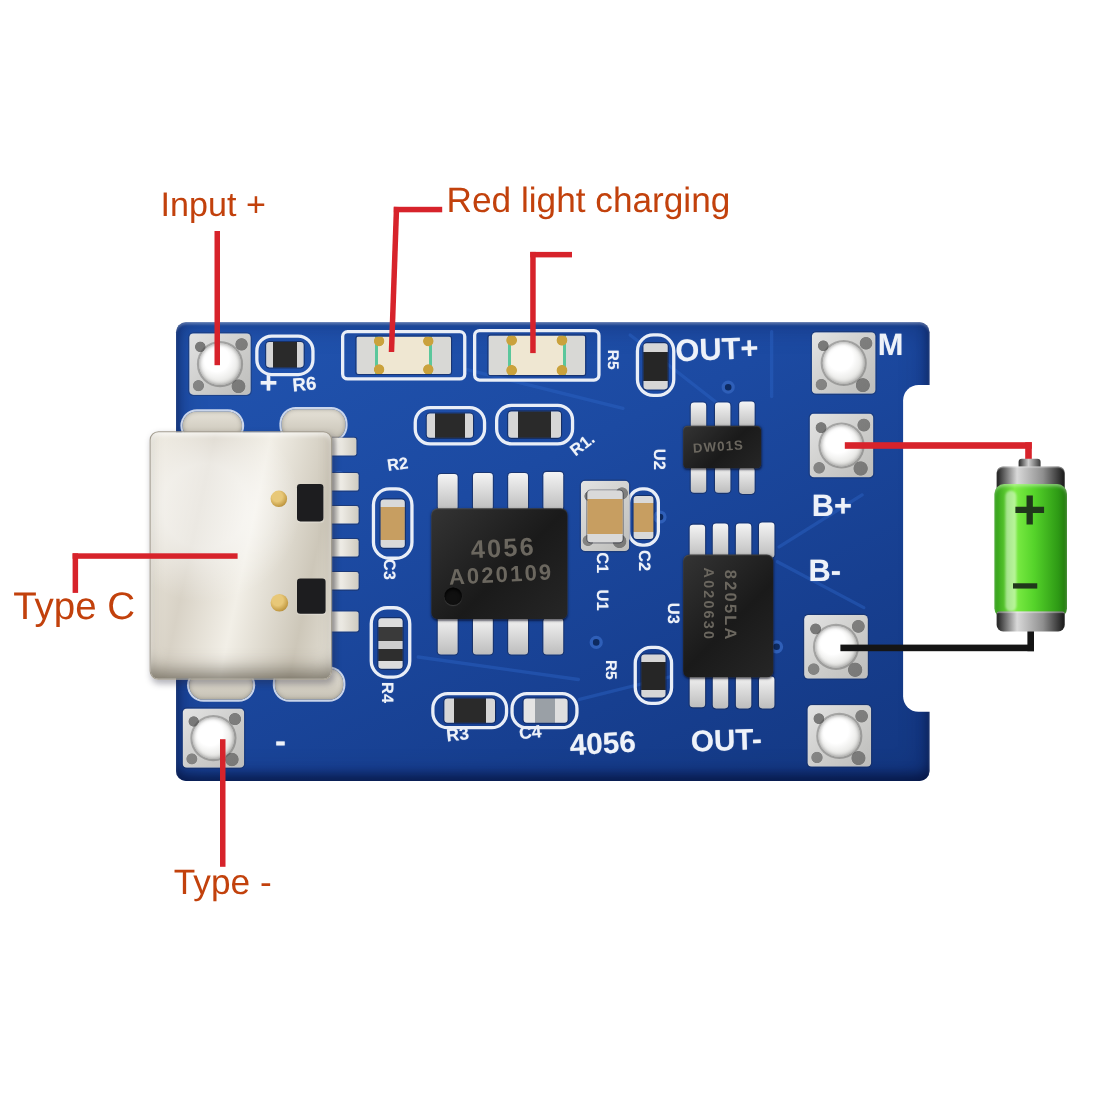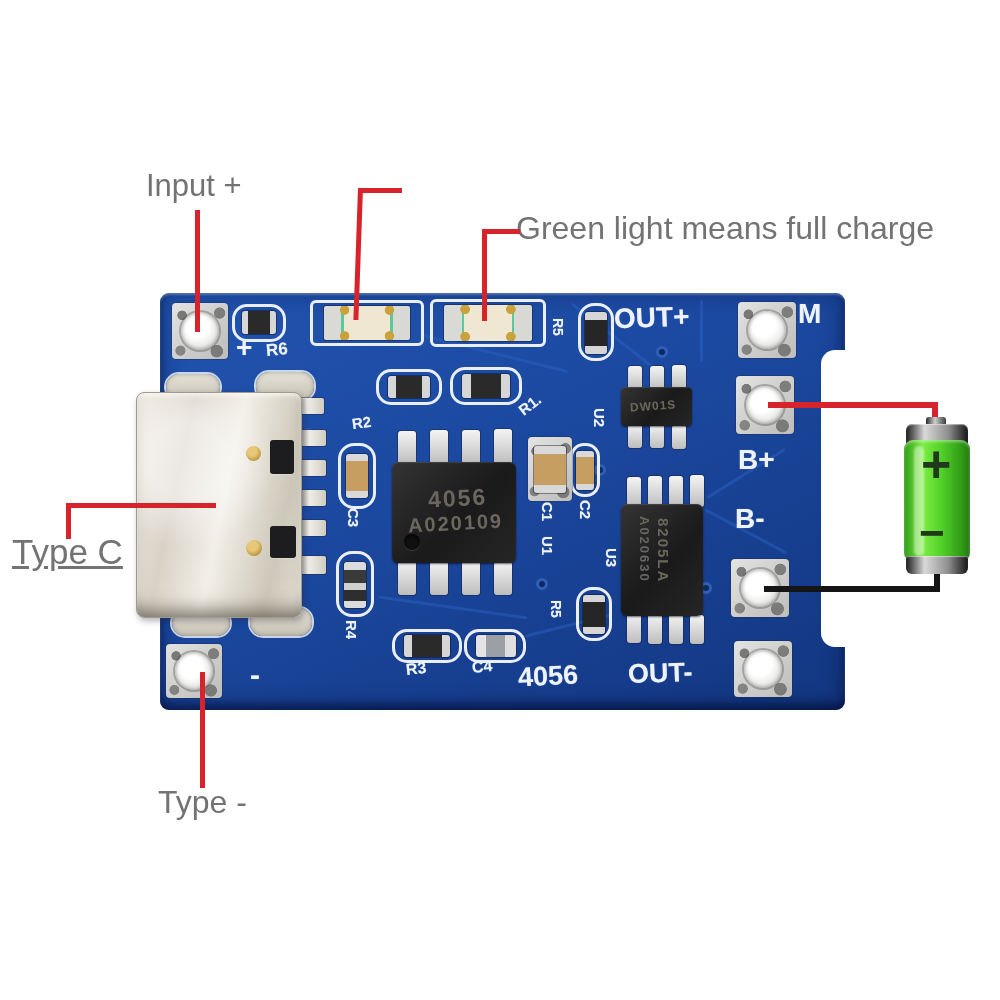--- a/index.html
+++ b/index.html
@@ -1,20 +1,20 @@
 <!DOCTYPE html>
 <html><head>
 <meta charset="utf-8">
 <style>
   html,body{margin:0;padding:0;background:#fff;}
   .stage{position:relative;width:1000px;height:1000px;background:#ffffff;overflow:hidden;
          font-family:"Liberation Sans", sans-serif;}
 
   
-  .callout{position:absolute;color:#737373;font-weight:400;white-space:nowrap;letter-spacing:0;}
+  .callout{position:absolute;color:#c2410c;font-weight:400;white-space:nowrap;letter-spacing:0;}
   .rline{position:absolute;background:#d7232b;}
   .kline{position:absolute;background:#151515;}
 
   
   .board{position:absolute;left:160px;top:293px;width:685px;height:417px;border-radius:9px;
          background:linear-gradient(155deg,#2154b0 0%,#1c4aa2 38%,#173f90 72%,#133781 100%);
          box-shadow:inset 0 2px 2px rgba(255,255,255,.25), inset 0 -6px 10px rgba(0,8,40,.55), inset 0 0 26px rgba(0,10,45,.35);}
   .notch{position:absolute;background:#ffffff;border-radius:14px 0 0 14px;}
   .trace{position:absolute;background:#2d63c6;opacity:.45;border-radius:2px;}
   .via{position:absolute;width:12px;height:12px;border-radius:50%;background:#0d2a60;border:3px solid #2f5fb8;box-sizing:border-box;}
@@ -243,27 +243,27 @@
   <div class="batt-cap" style="left:906px;top:424px;width:62px;height:22px;border-radius:6px 6px 2px 2px;"></div>
   <div class="batt-body"></div>
   <div style="position:absolute;left:914px;top:446px;width:10px;height:110px;border-radius:5px;background:rgba(255,255,255,.45);filter:blur(1px);"></div>
   <span class="batt-sign" style="left:921px;top:434px;font-size:52px;">+</span>
   <span class="batt-sign" style="left:919px;top:508px;font-size:44px;">−</span>
   <div class="batt-cap" style="left:906px;top:556px;width:62px;height:18px;border-radius:2px 2px 6px 6px;"></div>
 
   <span class="callout" style="left:146px;top:168px;font-size:31px;">Input +</span>
   <div class="rline" style="left:195px;top:210px;width:5px;height:122px;"></div>
 
+  <span class="callout" style="left:406px;top:164px;font-size:32px;">Red light charging</span>
   <div class="rline" style="left:358px;top:188px;width:44px;height:5px;"></div>
   <div class="rline" style="left:358px;top:188px;width:5px;height:132px;transform:rotate(2deg);transform-origin:top left;"></div>
 
-  <span class="callout" style="left:516px;top:210px;font-size:32px;">Green light means full charge</span>
   <div class="rline" style="left:482px;top:229px;width:38px;height:5px;"></div>
   <div class="rline" style="left:482px;top:229px;width:5px;height:92px;"></div>
 
-  <span class="callout" style="left:12px;top:532px;font-size:35px;text-decoration:underline;">Type C</span>
+  <span class="callout" style="left:12px;top:532px;font-size:35px;">Type C</span>
   <div class="rline" style="left:66px;top:503px;width:5px;height:36px;"></div>
   <div class="rline" style="left:66px;top:503px;width:150px;height:5px;"></div>
 
   <span class="callout" style="left:158px;top:784px;font-size:32px;">Type -</span>
   <div class="rline" style="left:200px;top:672px;width:5px;height:116px;"></div>
 
 </div>
 
 </body></html>

